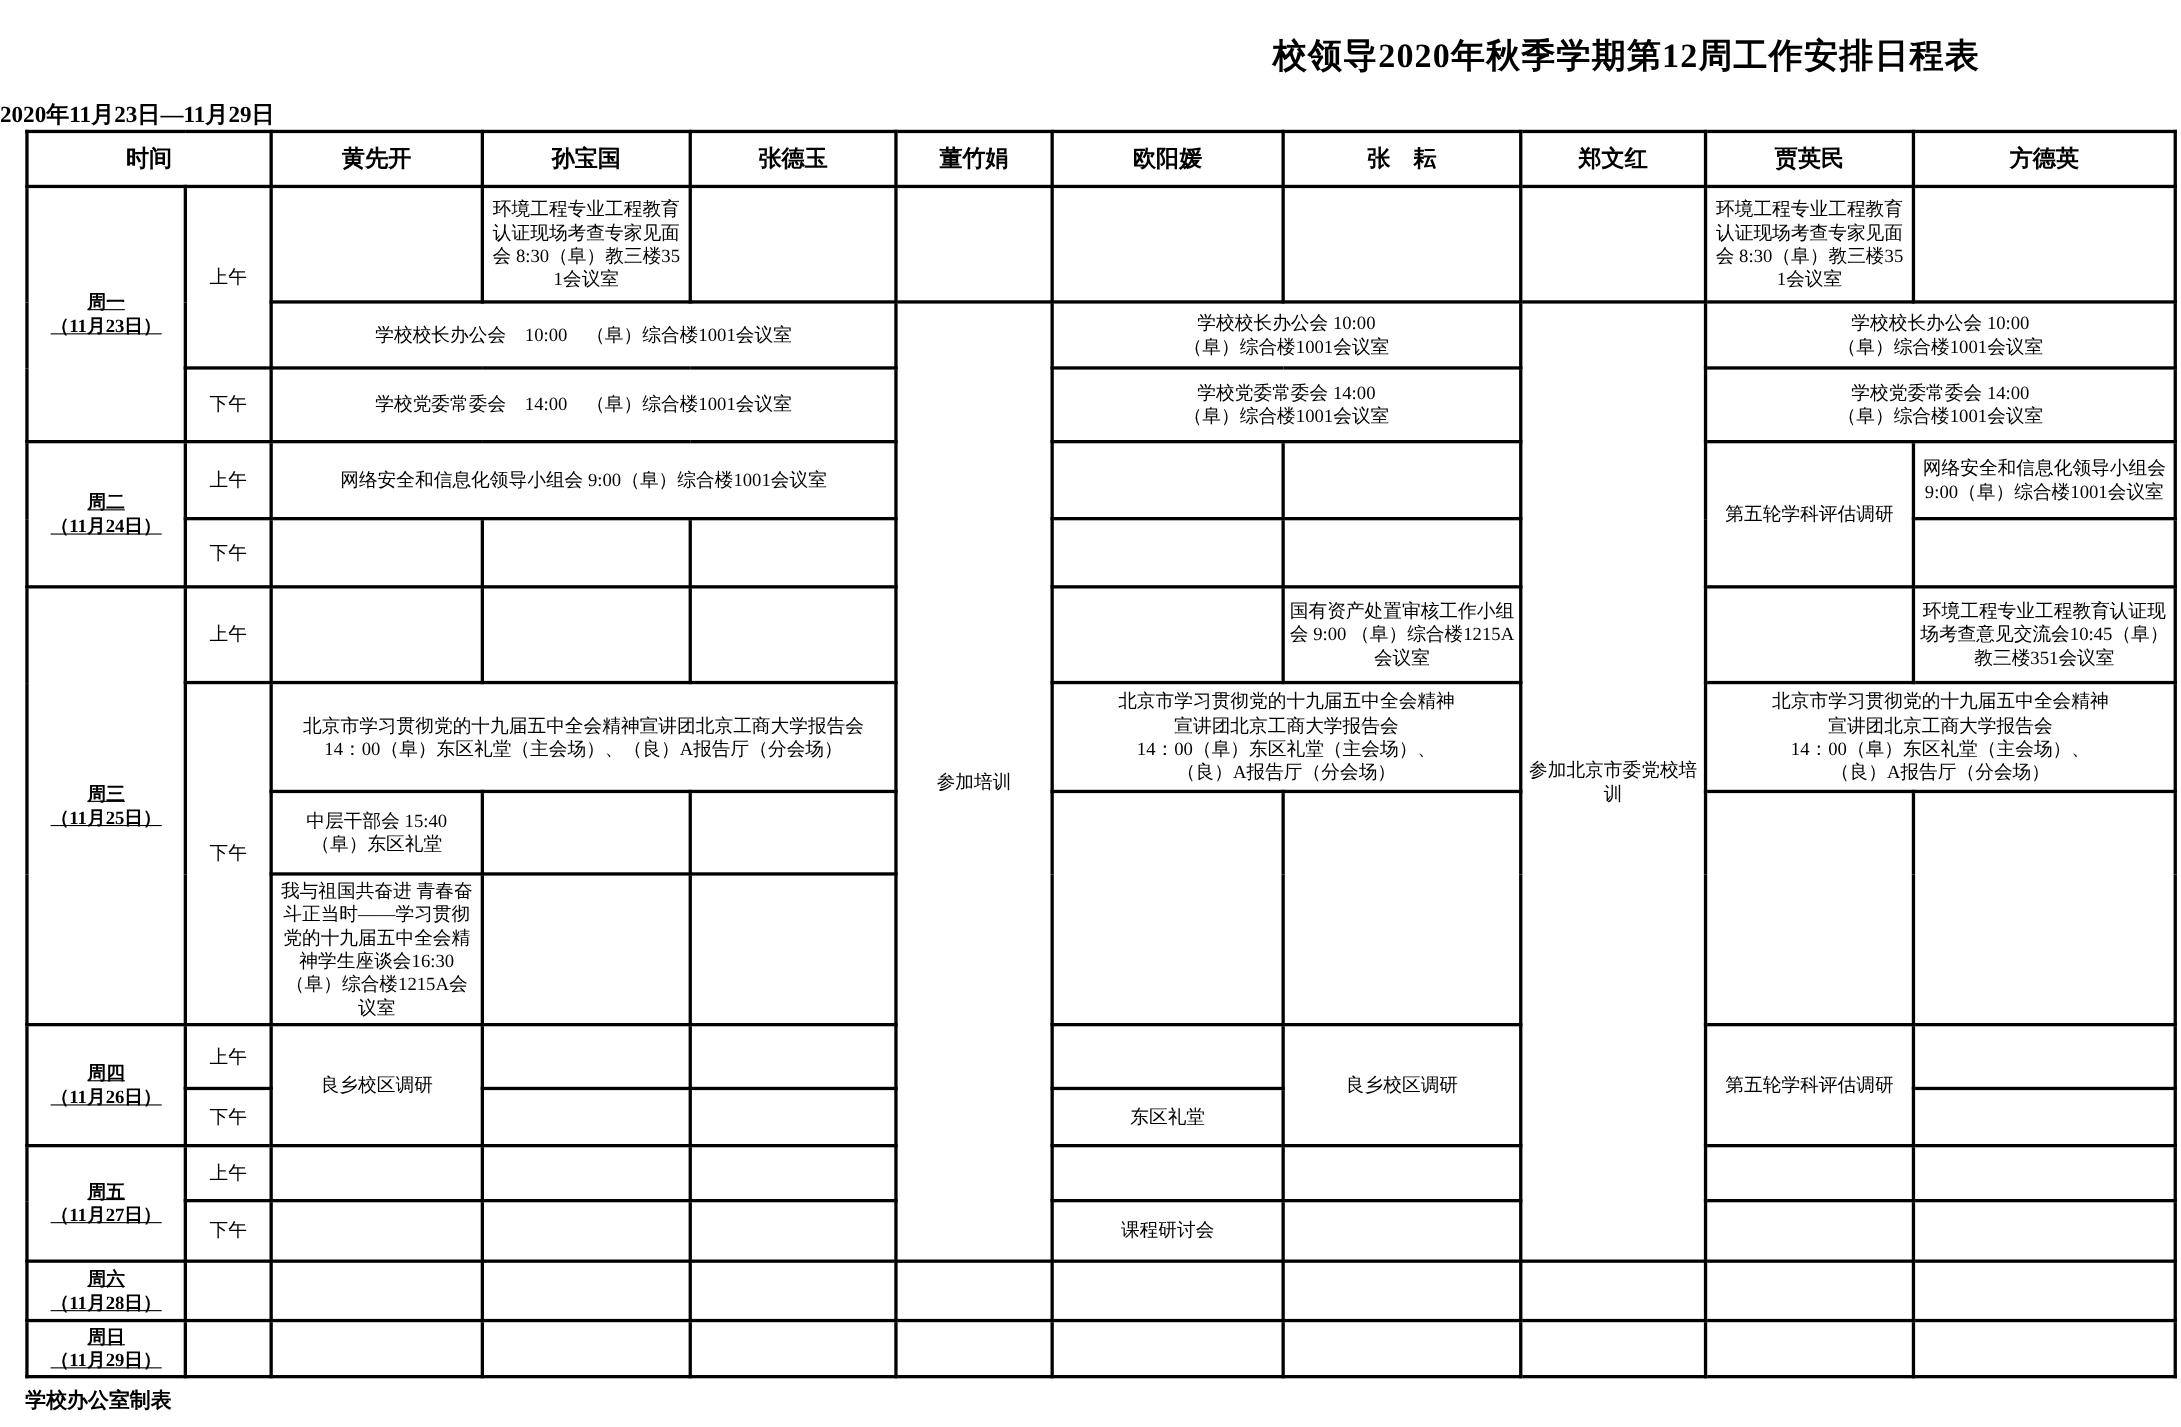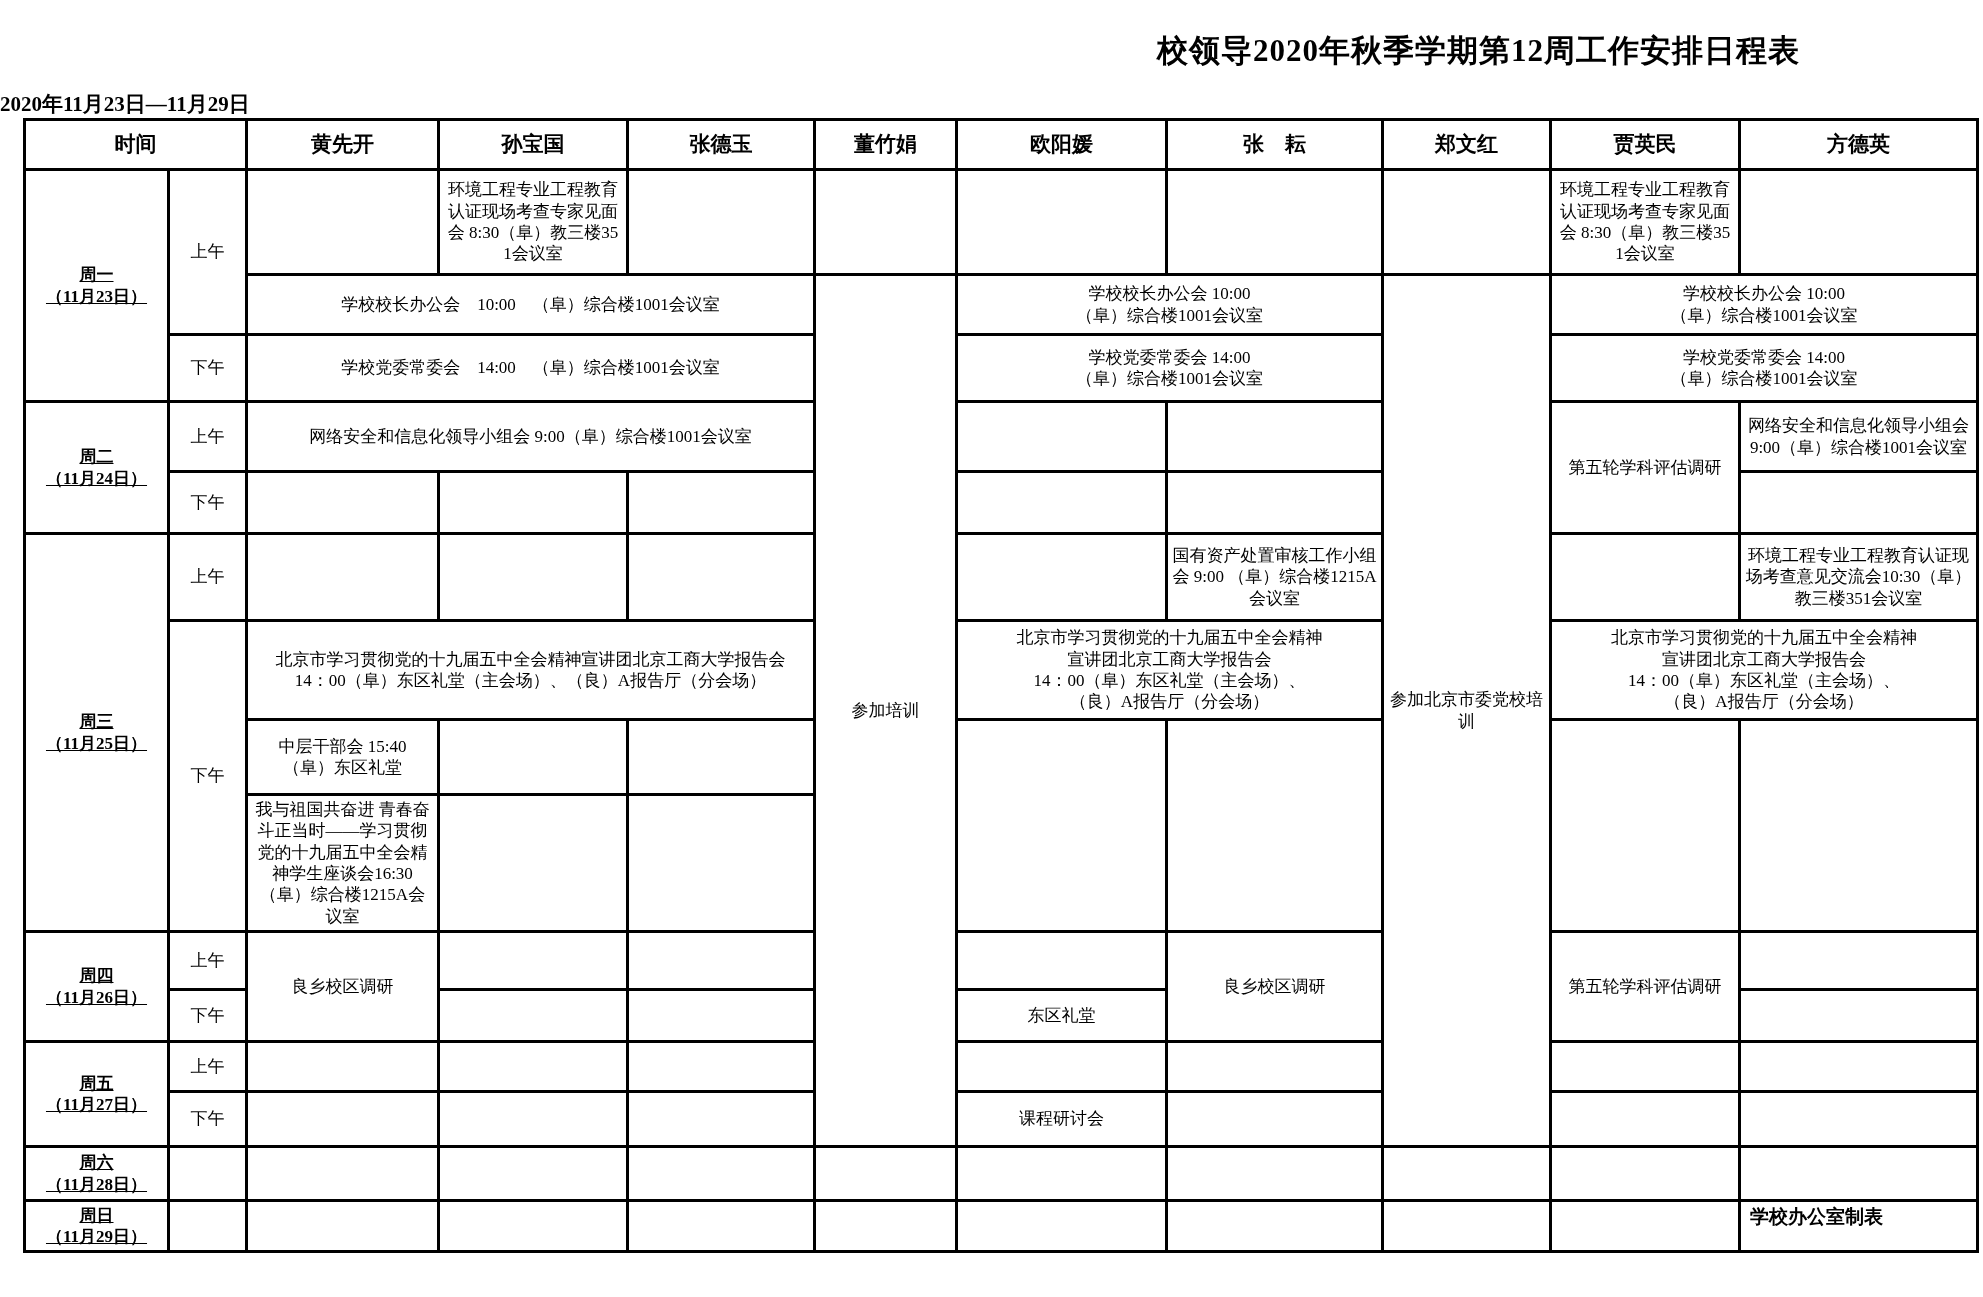--- a/index.html
+++ b/index.html
@@ -29,22 +29,22 @@
     text-align: center; vertical-align: middle;
     overflow: hidden; word-break: break-all;
   }
   tr.hdr td { font-size: 21px; font-weight: bold; margin-left: 32px; }
   td.day { font-size: 18px; font-weight: bold; line-height: 1.35; text-decoration: underline; }
   td.day span { display: block; }
   td.period { font-size: 18px; }
   td.al { text-align: left; }
   .pre { white-space: pre-line; margin-left: 48px; }
   .footer {
-    position: absolute; top: 1204px; left: 23px; width: 1900px;
-    text-align: right; font-size: 19px; font-weight: bold; padding-right: 40px;
+    position: absolute; top: 1260px; left: 23px; width: 1900px;
+    text-align: left; font-size: 19px; font-weight: bold; padding-right: 40px;
   }
 </style>
 </head>
 <body>
 
 <div class="page">
 
   <div class="title">校领导2020年秋季学期第12周工作安排日程表</div>
   <div class="subtitle">2020年11月23日—11月29日</div>
 
@@ -141,21 +141,21 @@
         <span>周三</span>
         <span>（11月25日）</span>
       </td>
       <td class="period">上午</td>
       <td></td>
       <td></td>
       <td></td>
       <td></td>
       <td>国有资产处置审核工作小组会 9:00 （阜）综合楼1215A会议室</td>
       <td></td>
-      <td class="al">环境工程专业工程教育认证现场考查意见交流会10:30（阜）教三楼351会议室</td>
+      <td class="al">环境工程专业工程教育认证现场考查意见交流会10:45（阜）教三楼351会议室</td>
     </tr>
 
     <tr style="height:99px">
       <td class="period" rowspan="3">下午</td>
       <td colspan="3" class="pre">北京市学习贯彻党的十九届五中全会精神宣讲团北京工商大学报告会
 14：00（阜）东区礼堂（主会场）、（良）A报告厅（分会场）</td>
       <td colspan="2" class="pre">北京市学习贯彻党的十九届五中全会精神
 宣讲团北京工商大学报告会
 14：00（阜）东区礼堂（主会场）、
 （良）A报告厅（分会场）</td>

